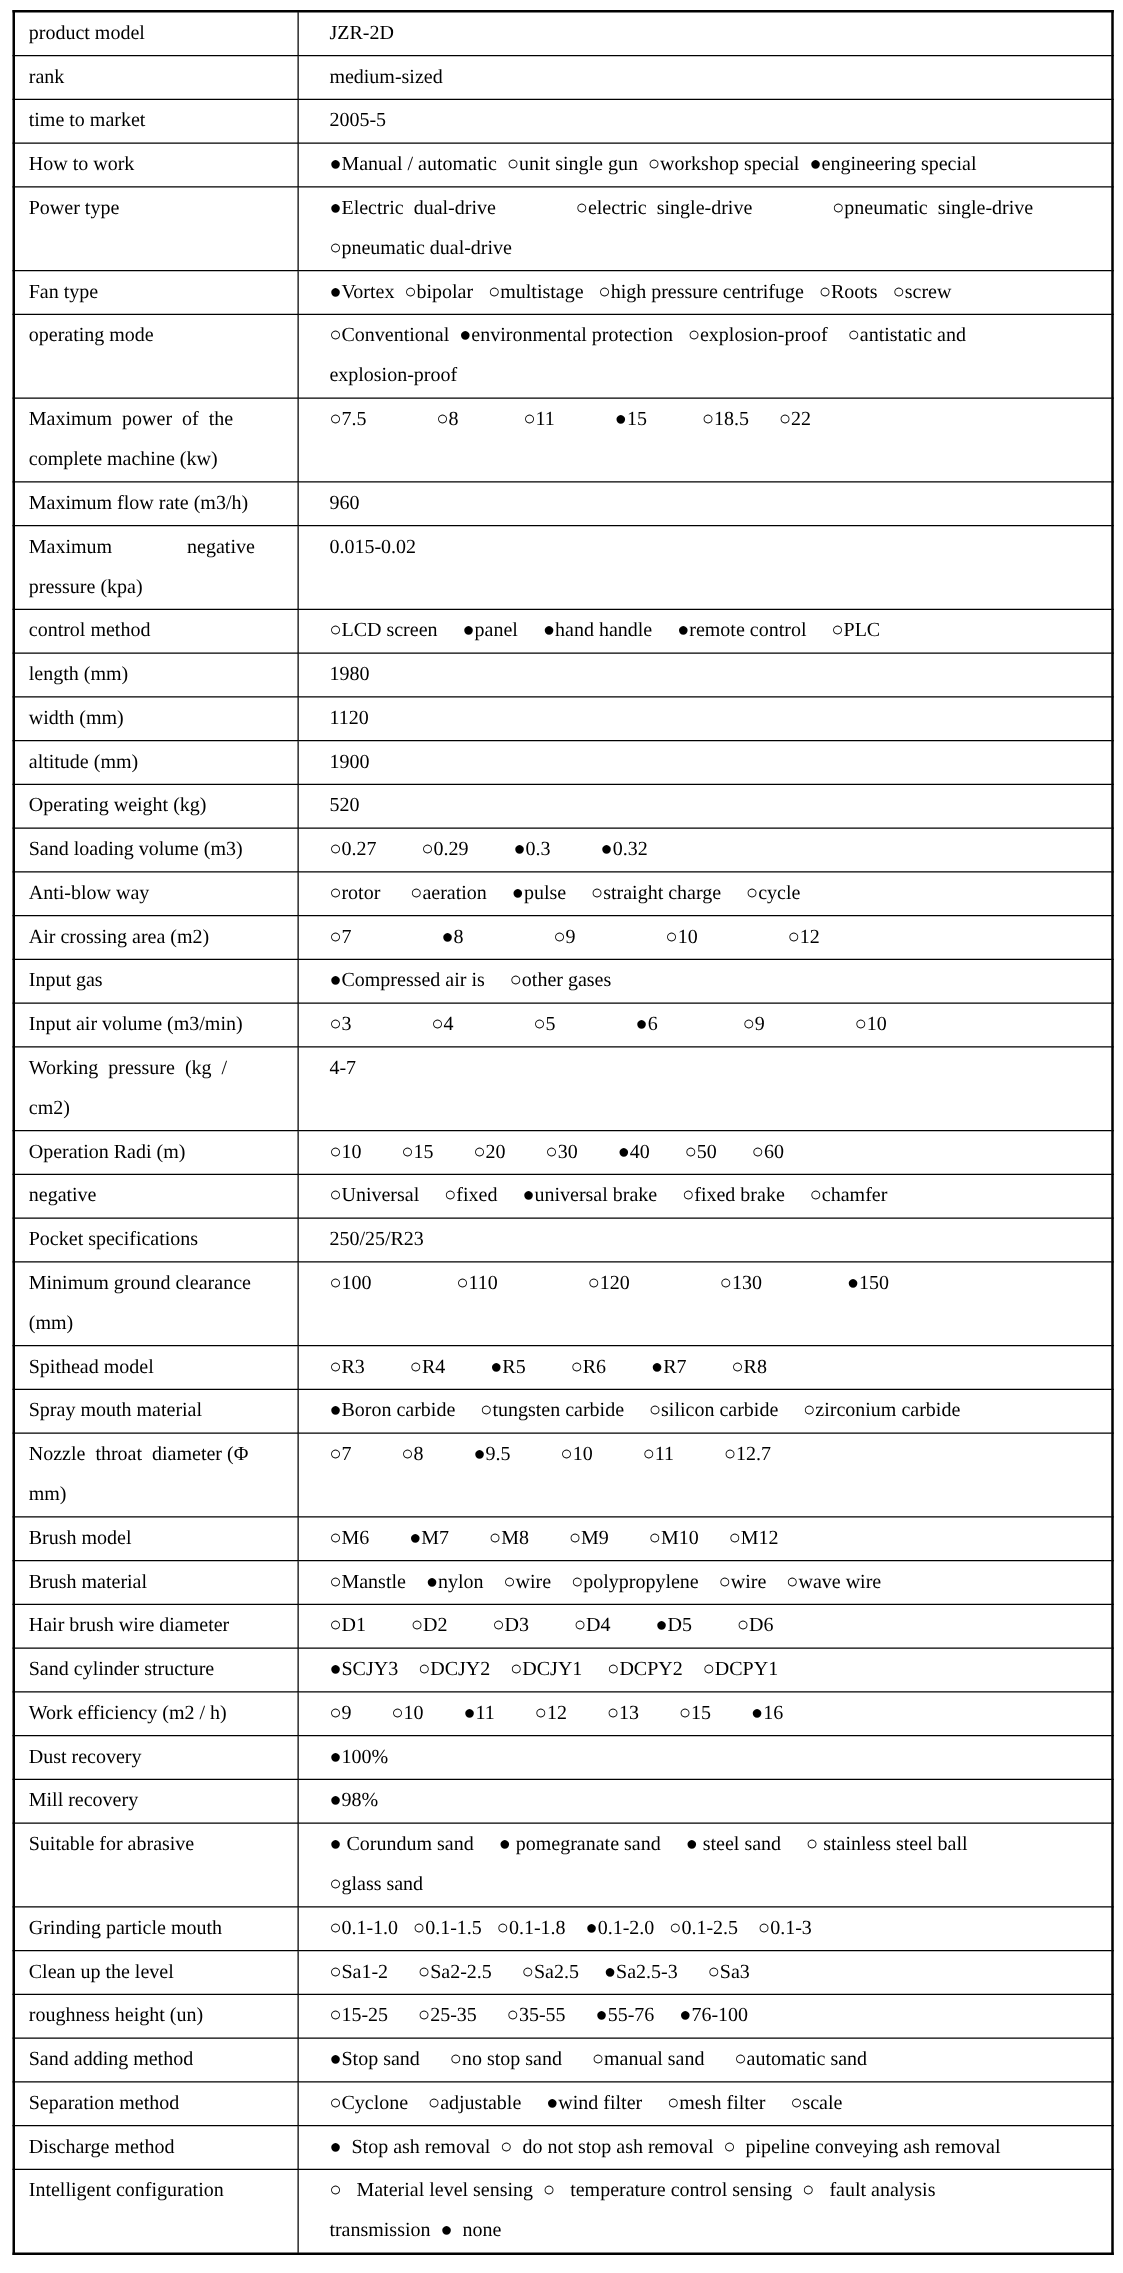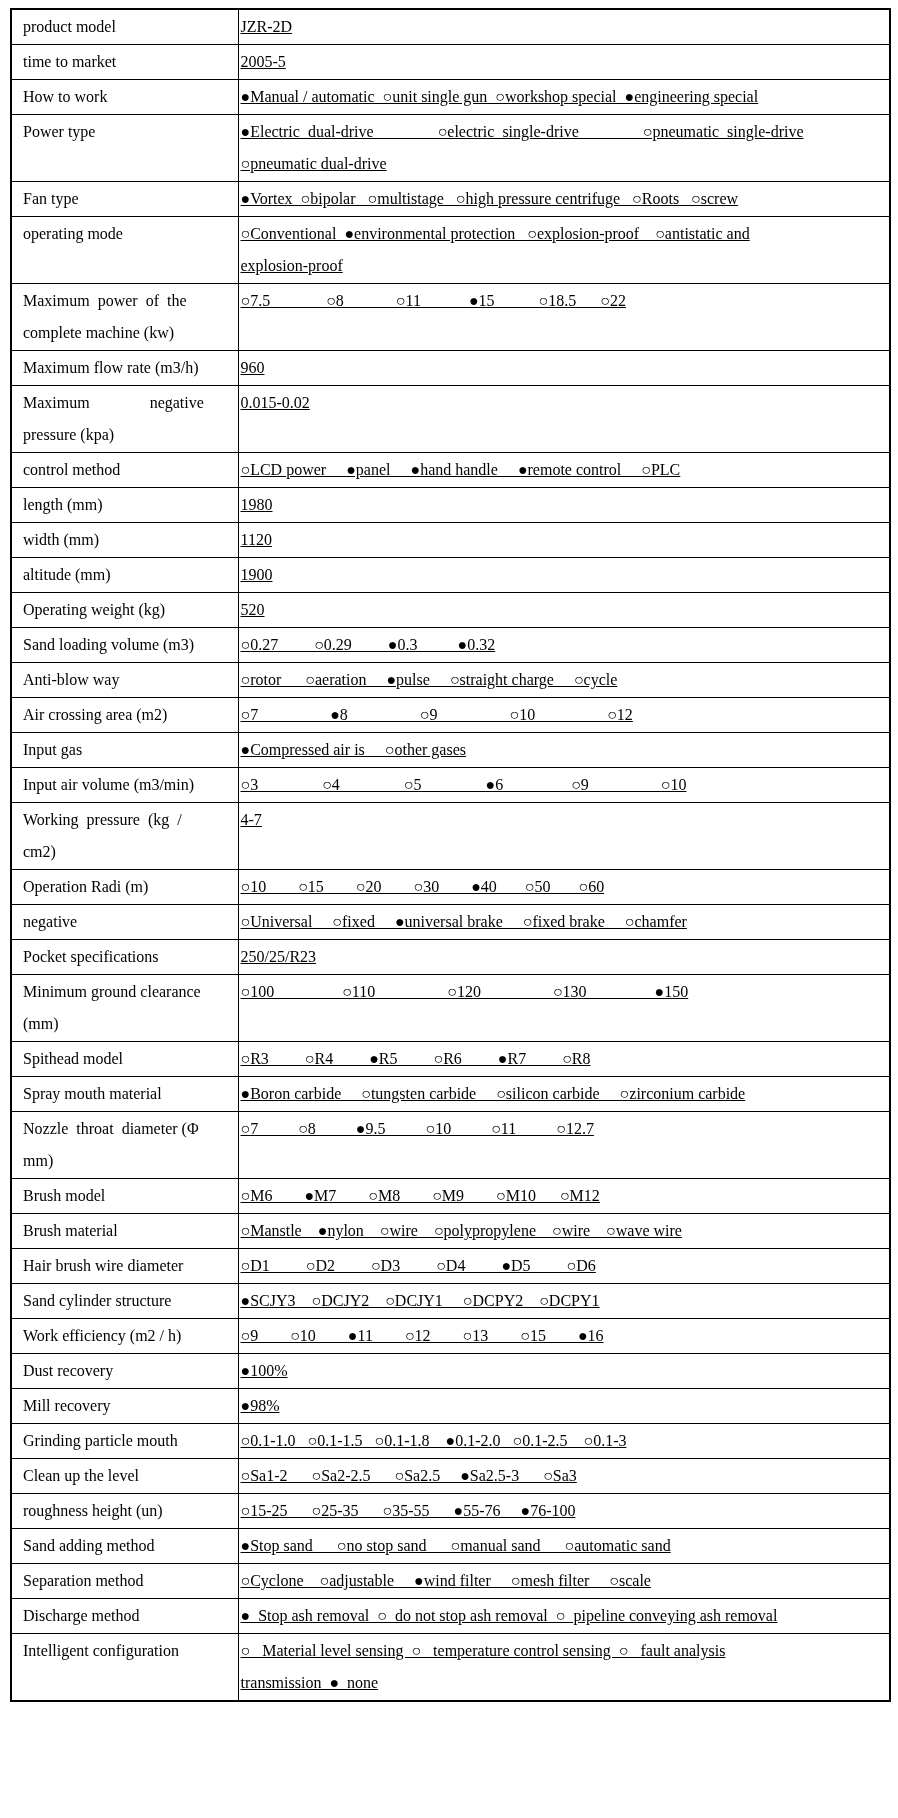--- a/index.html
+++ b/index.html
@@ -28,39 +28,42 @@
     overflow: hidden;
     word-break: keep-all;
   }
   td.label-cell {
     width: 227px;
     padding: 1px 2px 1px 11px;
     margin-top: 20px;
   }
   td.value-cell {
     width: 652px;
-    padding: 1px 4px 1px 2px;
-    text-decoration: underline;
+    padding: 1px 4px 1px 25px;
   }
 </style>
 </head>
 <body>
 
 <div class="page">
   <table class="spec">
     <colgroup>
       <col style="width:227px">
       <col style="width:652px">
     </colgroup>
     <tbody>
         <tr>
           <td class="label-cell">product model</td>
           <td class="value-cell">JZR-2D</td>
         </tr>
         <tr>
+          <td class="label-cell">rank</td>
+          <td class="value-cell">medium-sized</td>
+        </tr>
+        <tr>
           <td class="label-cell">time to market</td>
           <td class="value-cell">2005-5</td>
         </tr>
         <tr>
           <td class="label-cell">How to work</td>
           <td class="value-cell">●Manual / automatic  ○unit single gun  ○workshop special  ●engineering special</td>
         </tr>
         <tr>
           <td class="label-cell">Power type</td>
           <td class="value-cell">●Electric  dual-drive                ○electric  single-drive                ○pneumatic  single-drive
@@ -84,21 +87,21 @@
           <td class="label-cell">Maximum flow rate (m3/h)</td>
           <td class="value-cell">960</td>
         </tr>
         <tr>
           <td class="label-cell">Maximum               negative
 pressure (kpa)</td>
           <td class="value-cell">0.015-0.02</td>
         </tr>
         <tr>
           <td class="label-cell">control method</td>
-          <td class="value-cell">○LCD power     ●panel     ●hand handle     ●remote control     ○PLC</td>
+          <td class="value-cell">○LCD screen     ●panel     ●hand handle     ●remote control     ○PLC</td>
         </tr>
         <tr>
           <td class="label-cell">length (mm)</td>
           <td class="value-cell">1980</td>
         </tr>
         <tr>
           <td class="label-cell">width (mm)</td>
           <td class="value-cell">1120</td>
         </tr>
         <tr>
@@ -184,20 +187,25 @@
           <td class="label-cell">Work efficiency (m2 / h)</td>
           <td class="value-cell">○9        ○10        ●11        ○12        ○13        ○15        ●16</td>
         </tr>
         <tr>
           <td class="label-cell">Dust recovery</td>
           <td class="value-cell">●100%</td>
         </tr>
         <tr>
           <td class="label-cell">Mill recovery</td>
           <td class="value-cell">●98%</td>
+        </tr>
+        <tr>
+          <td class="label-cell">Suitable for abrasive</td>
+          <td class="value-cell">● Corundum sand     ● pomegranate sand     ● steel sand     ○ stainless steel ball
+○glass sand</td>
         </tr>
         <tr>
           <td class="label-cell">Grinding particle mouth</td>
           <td class="value-cell">○0.1-1.0   ○0.1-1.5   ○0.1-1.8    ●0.1-2.0   ○0.1-2.5    ○0.1-3</td>
         </tr>
         <tr>
           <td class="label-cell">Clean up the level</td>
           <td class="value-cell">○Sa1-2      ○Sa2-2.5      ○Sa2.5     ●Sa2.5-3      ○Sa3</td>
         </tr>
         <tr>

